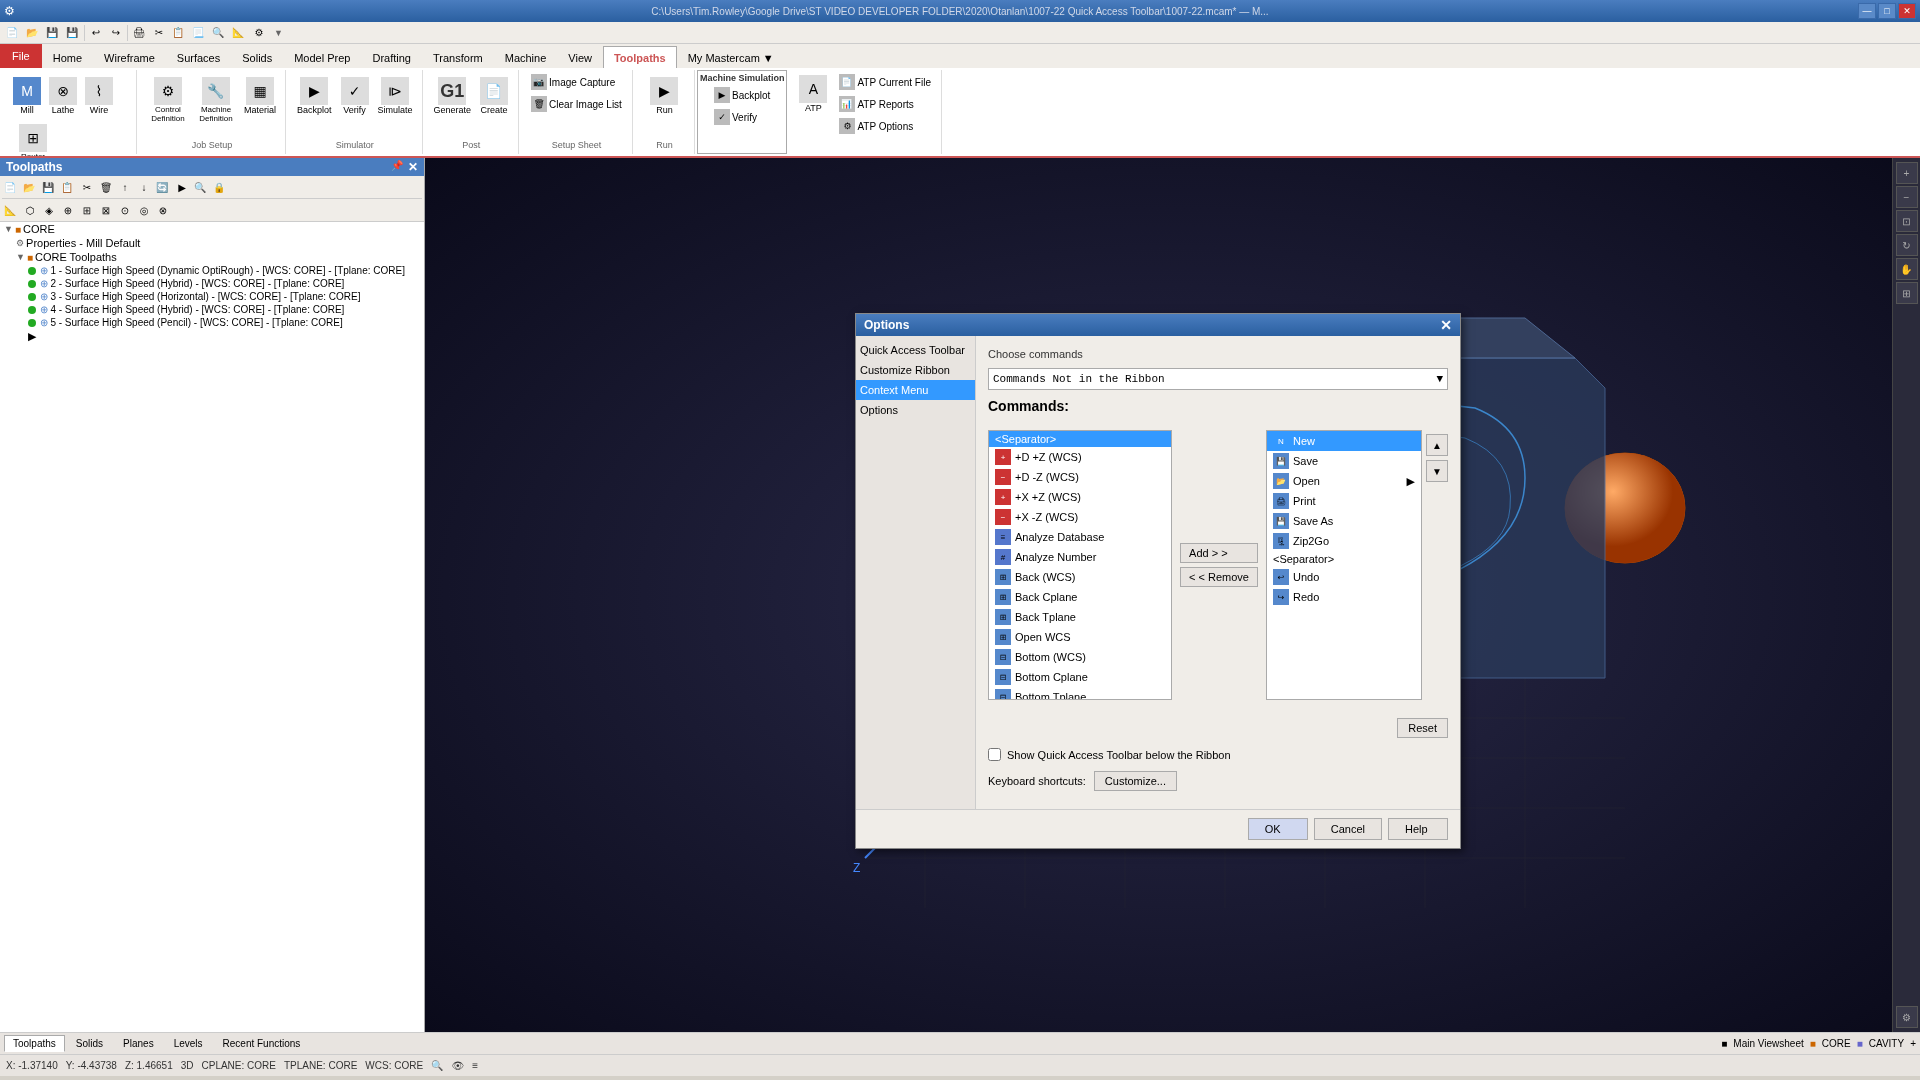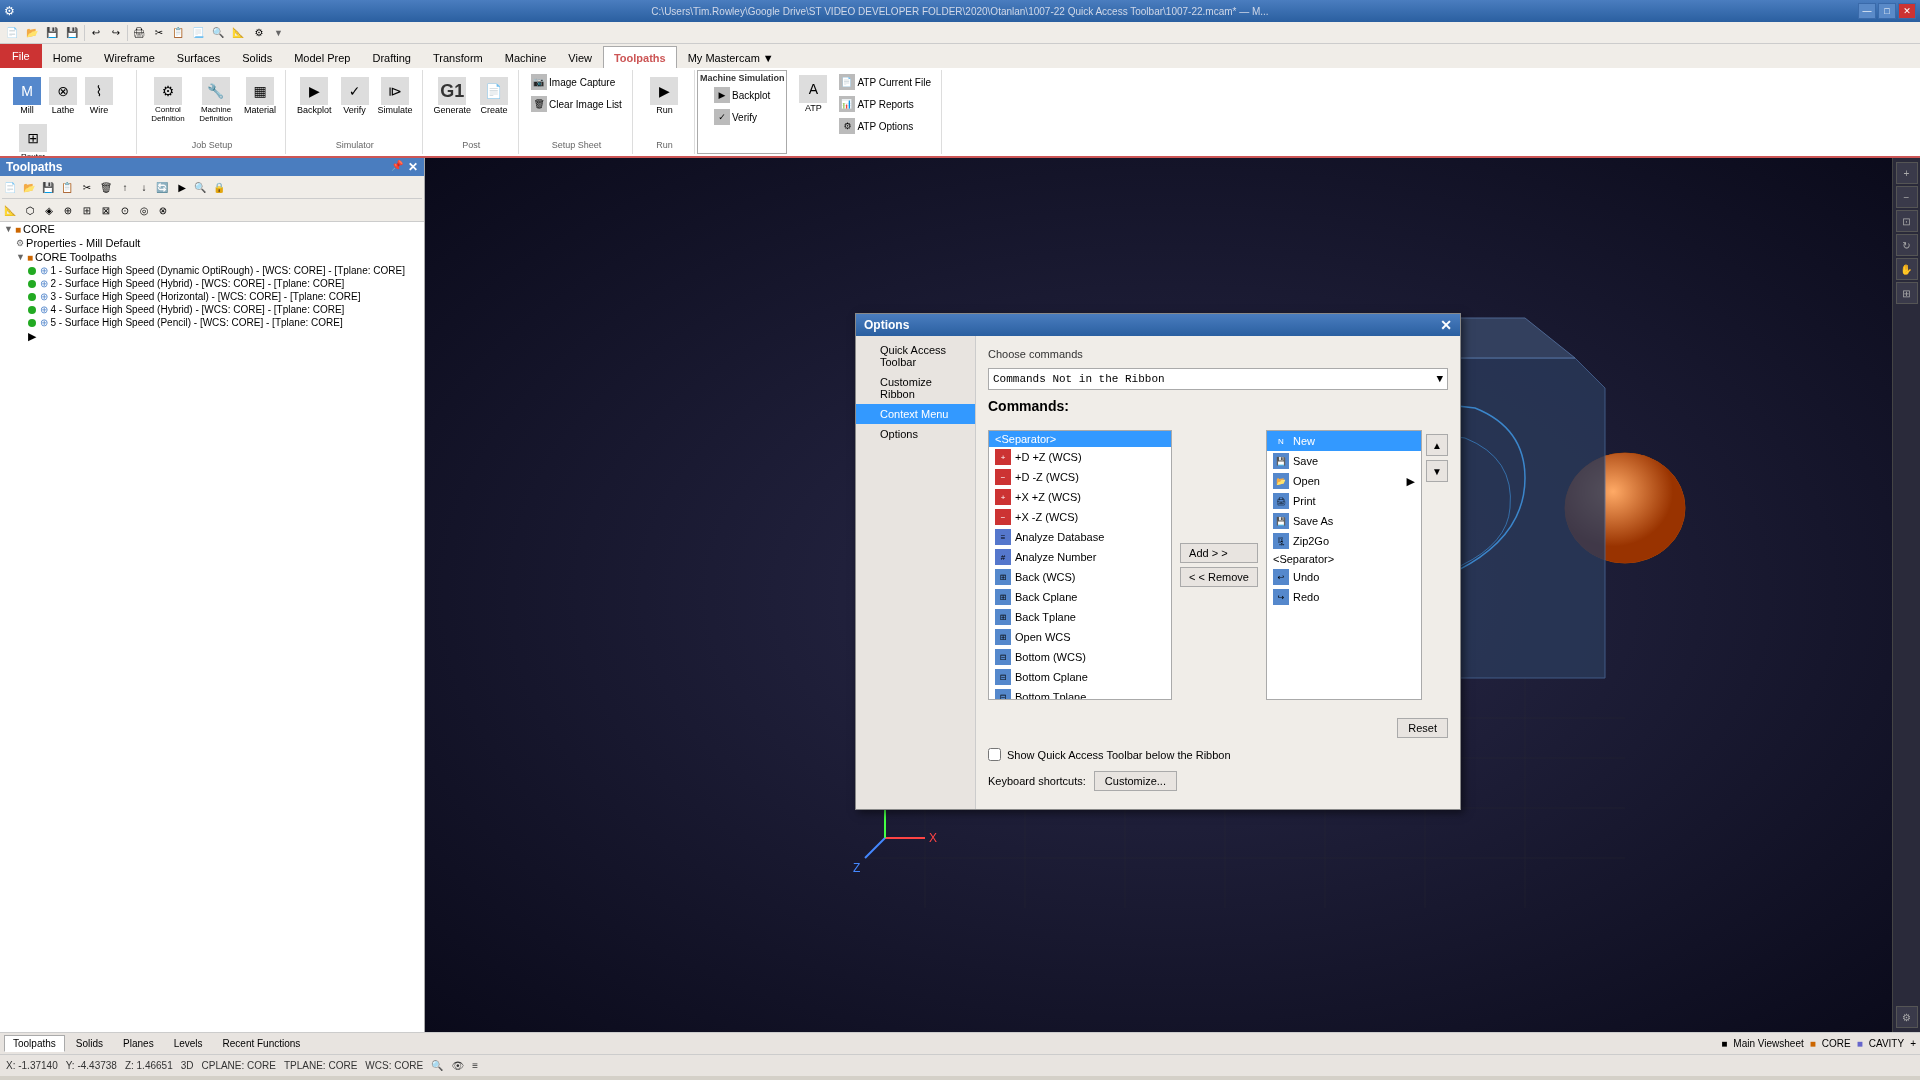--- a/index.html
+++ b/index.html
@@ -56,21 +56,21 @@
     #viewport-right-toolbar { position: absolute; right: 0; top: 0; width: 28px; height: 100%; background: #2a2a3a; border-left: 1px solid #444; display: flex; flex-direction: column; align-items: center; padding: 4px 0; gap: 2px; }
     .vp-icon { width: 22px; height: 22px; background: #3a3a4a; display: flex; align-items: center; justify-content: center; font-size: 10px; color: #aaa; cursor: pointer; border: 1px solid #555; }
 
     
     #dialog-overlay { position: absolute; top: 0; left: 0; width: 100%; height: 100%; background: transparent; z-index: 100; }
     #options-dialog { position: absolute; top: 155px; left: 430px; width: 606px; background: #f0ede8; border: 1px solid #888; box-shadow: 3px 3px 8px rgba(0,0,0,0.5); }
     #dialog-title { background: linear-gradient(to bottom, #4a7dbf, #2a5fa0); color: white; padding: 3px 8px; display: flex; justify-content: space-between; align-items: center; font-size: 12px; font-weight: bold; }
     #dialog-close { color: white; cursor: pointer; font-size: 14px; font-weight: bold; }
     #dialog-body { display: flex; }
     #dialog-sidebar { width: 120px; background: #e8e4e0; border-right: 1px solid #ccc; padding: 4px 0; }
-    .dialog-nav-item { padding: 4px 24px; cursor: pointer; font-size: 11px; }
+    .dialog-nav-item { padding: 4px 4px; cursor: pointer; font-size: 11px; }
     .dialog-nav-item.active { background: #3399ff; color: white; }
     #dialog-content { flex: 1; padding: 12px; }
     .choose-commands-row { display: flex; align-items: center; gap: 6px; margin-bottom: 8px; }
     .choose-commands-label { font-size: 11px; color: #333; }
     .commands-dropdown { flex: 1; height: 22px; border: 1px solid #aaa; background: white; font-size: 11px; padding: 1px 4px; display: flex; align-items: center; justify-content: space-between; cursor: pointer; }
     .commands-label { font-size: 14px; font-weight: bold; margin-bottom: 16px; }
     .commands-area { display: flex; gap: 8px; height: 270px; }
     #commands-list { flex: 1; border: 1px solid #aaa; background: white; overflow-y: auto; }
     .cmd-item { padding: 2px 6px; display: flex; align-items: center; gap: 4px; cursor: pointer; font-size: 11px; }
     .cmd-item.selected { background: #3399ff; color: white; }
@@ -594,20 +594,25 @@
               <span>Show Quick Access Toolbar below the Ribbon</span>
             </div>
 
             <div class="dialog-kb-row">
               <span>Keyboard shortcuts:</span>
               <div class="kb-btn">Customize...</div>
             </div>
           </div>
         </div>
 
+        <div id="dialog-footer">
+          <div class="dialog-footer-btn default">OK</div>
+          <div class="dialog-footer-btn">Cancel</div>
+          <div class="dialog-footer-btn">Help</div>
+        </div>
       </div>
     </div>
   </div>
 </div>
 
 <div id="bottom-tabs">
   <div class="bottom-tab active">
     <span>Toolpaths</span>
   </div>
   <div class="bottom-tab">

